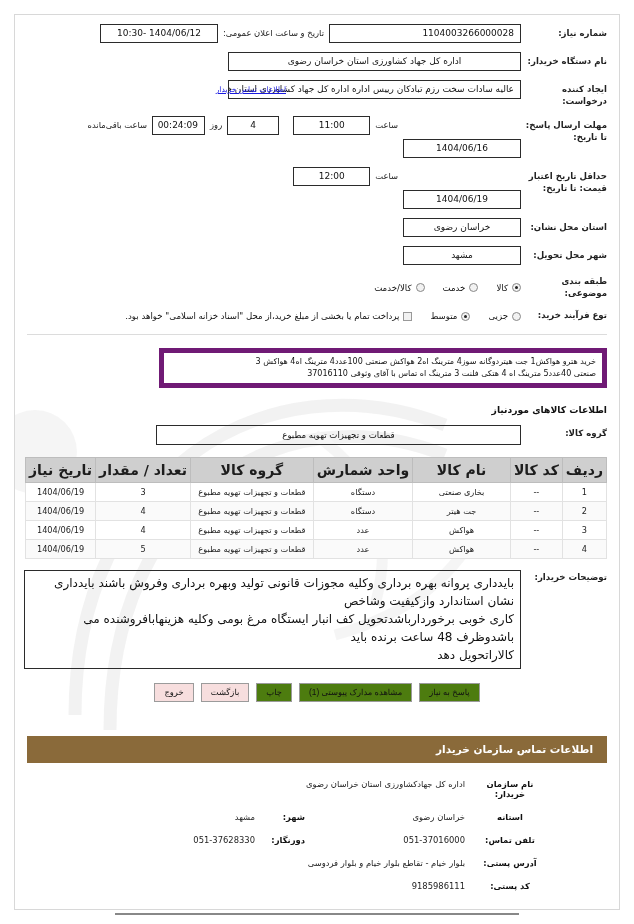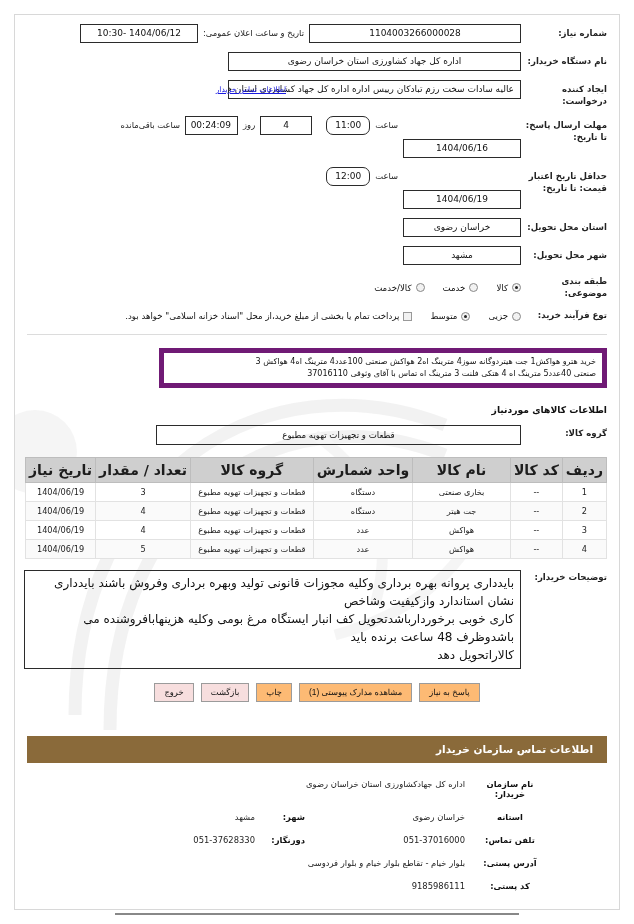--- a/index.html
+++ b/index.html
@@ -85,25 +85,25 @@
   .fbox.ctr { text-align: center; }
   .fbox.rt  { text-align: center; margin-top: 23px; }
   .mini-label {
     font-size: 8.4px;
     padding: 4px 5px 0 5px;
     color: #222;
     white-space: nowrap;
     flex: none;
   }
 
-  .w-need   { width: 212px; text-align: center; }
+  .w-need   { width: 192px; text-align: right; }
   .w-org    { width: 293px; text-align: center;}
   .w-creator{ width: 293px; text-align: center;}
   .w-date   { width: 118px; }
-  .w-time   { width: 44px; border-radius: 7px; }
+  .w-time   { width: 77px; }
   .w-dt2    { width: 118px; }
   .w-prov   { width: 118px; }
   .w-city   { width: 118px; }
   .w-days   { width: 52px; }
   .w-clock  { width: 53px; }
   .w-public { width: 118px; }
 
   .link-blue {
     color: #1a1ae0;
     font-size: 7.6px;
@@ -225,21 +225,21 @@
   .btn {
     border: 1px solid #9b9b9b;
     font-size: 8.4px;
     padding: 4px 9px;
     color: #111;
     background: #eaf2e6;
     white-space: nowrap;
     cursor: pointer;
     line-height: 1.1;
   }
-  .btn.green { background: #fdba74; }
+  .btn.green { background: #4d7c0f; }
   .btn.pink  { background: #f7dede; border-color: #9b9b9b; }
 
   
   .cinfo { padding: 0 12px; margin-top: 16px; }
   .crow {
     display: flex; align-items: flex-start;
     font-size: 8.4px; margin-top: 13px; color: #1d1d1d;
   }
   .clabel {
     font-weight: bold; width: 82px; text-align: center;
@@ -318,21 +318,21 @@
       </div>
 
       <div class="frow">
         <div class="flabel">حداقل تاریخ اعتبار قیمت: تا تاریخ:</div>
         <div class="fbox w-dt2 rt">1404/06/19</div>
         <div class="mini-label">ساعت</div>
         <div class="fbox w-time ctr">12:00</div>
       </div>
 
       <div class="frow">
-        <div class="flabel">استان محل تحویل:</div>
+        <div class="flabel">استان محل نشان:</div>
         <div class="fbox w-prov ctr">خراسان  رضوی</div>
       </div>
 
       <div class="frow">
         <div class="flabel">شهر محل تحویل:</div>
         <div class="fbox w-city ctr">مشهد</div>
       </div>
 
       <div class="radio-row">
         <div class="flabel">طبقه بندی موضوعی:</div>

